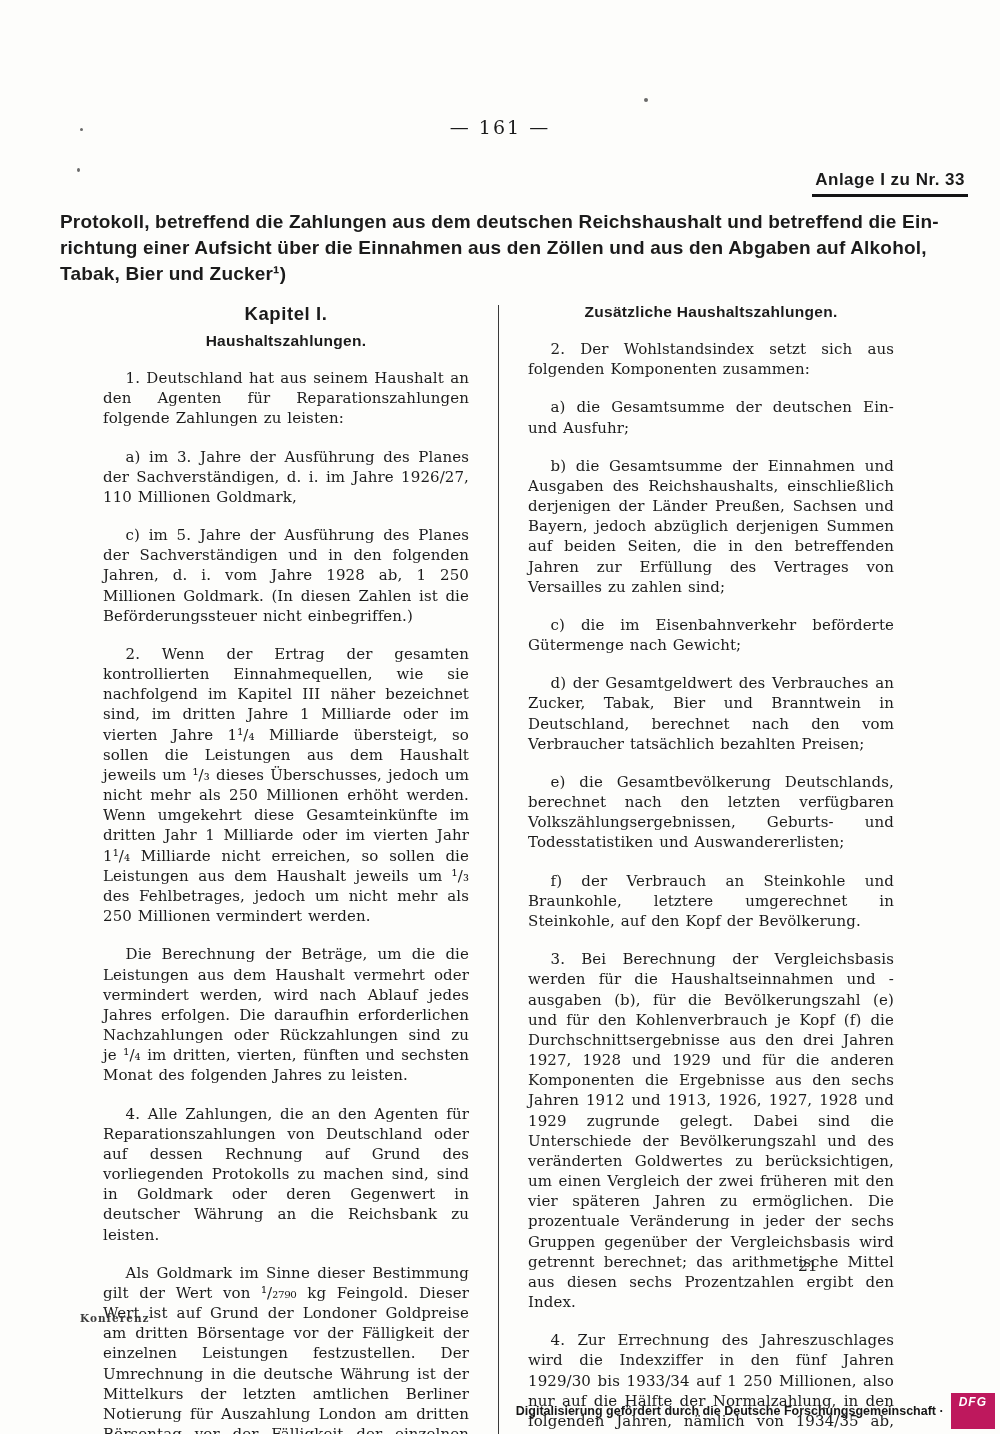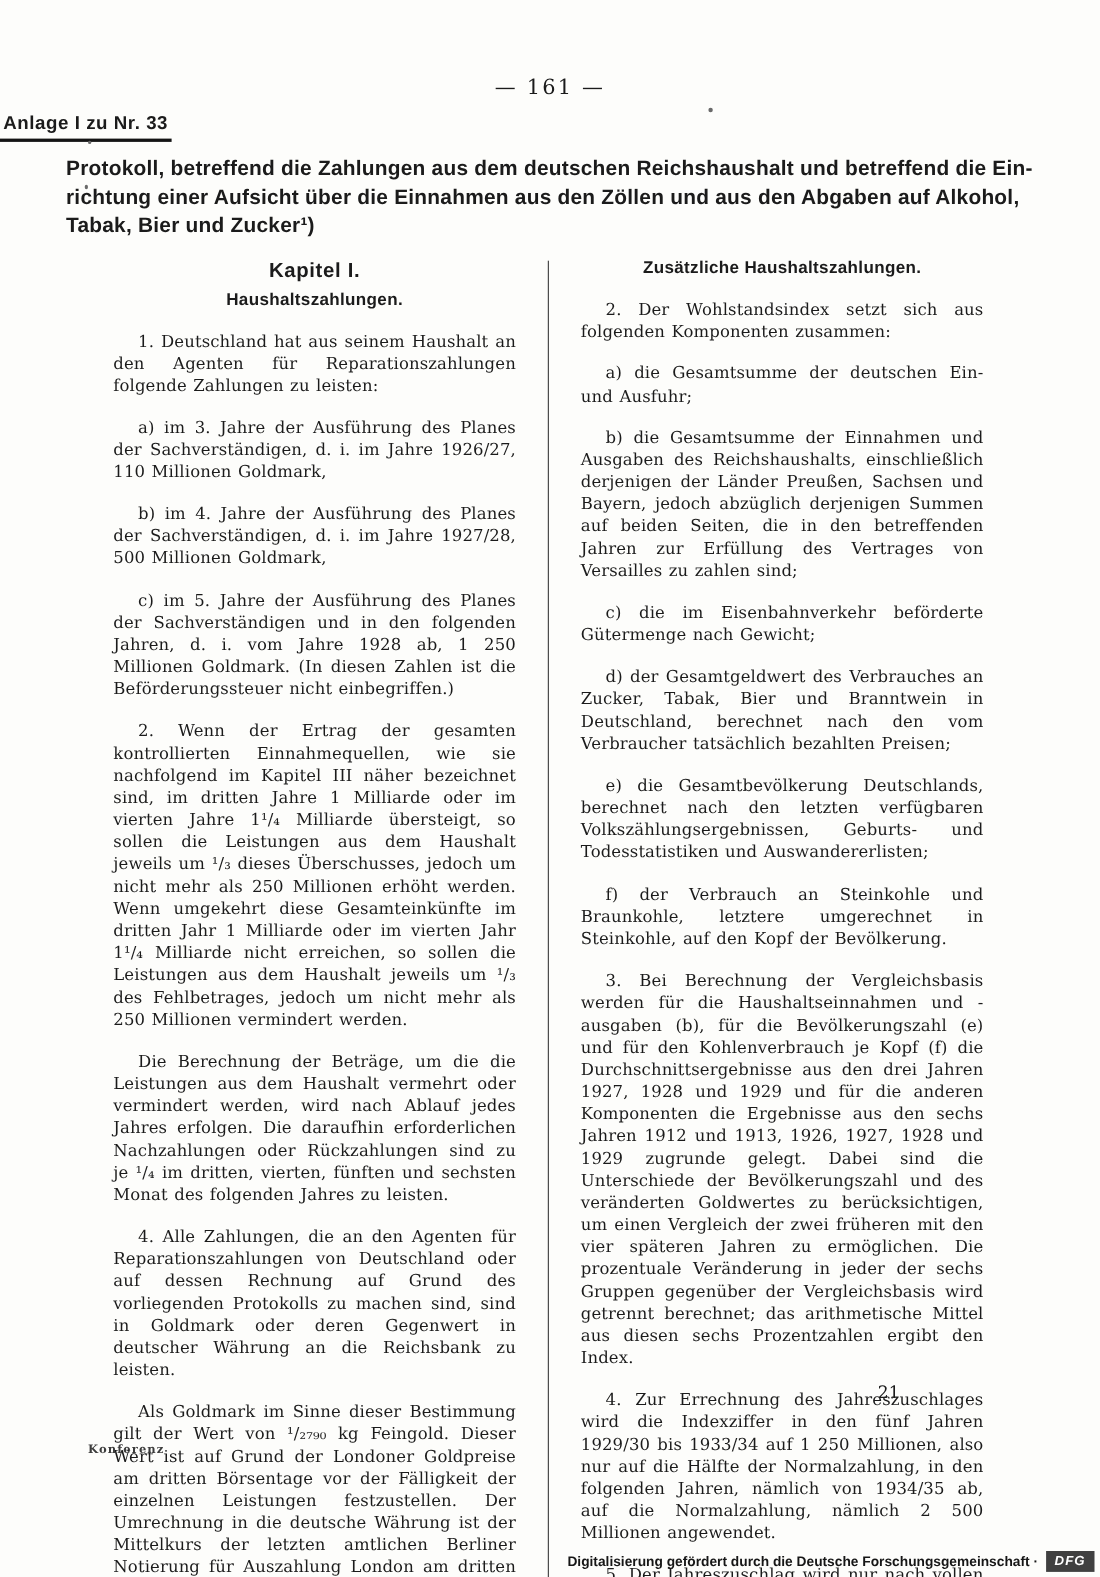--- a/index.html
+++ b/index.html
@@ -5,29 +5,29 @@
   html,body{margin:0;padding:0;}
   body{
     width:1000px;height:1434px;
     background:#fdfdfb;
     position:relative;
     overflow:hidden;
     font-family:"DejaVu Serif", serif;
     color:#1b1b1b;
   }
   .page-number{
-    padding-top:68px;
+    padding-top:116px;
     text-align:center;
     font-size:19px;
     letter-spacing:2px;
   }
   .annex-row{
-    margin-top:12px;
-    padding-right:74px;
-    text-align:left;
+    margin-top:32px;
+    padding-right:32px;
+    text-align:right;
   }
   .annex-label{
     display:inline-block;
     font-family:"Liberation Sans", sans-serif;
     font-weight:bold;
     font-size:17px;
     border-bottom:3px solid #141414;
     padding:0 3px 4px 3px;
     letter-spacing:0.5px;
   }
@@ -114,26 +114,26 @@
     right:5px;bottom:5px;
     display:flex;
     align-items:center;
     gap:7px;
     font-family:"Liberation Sans", sans-serif;
     font-weight:bold;
     font-size:12.5px;
     color:#161616;
   }
   .dfg-box{
-    background:#404040;
+    background:#be185d;
     color:#ffffff;
     font-style:italic;
     font-weight:bold;
     font-size:12px;
-    padding:2px 8px 3px;
+    padding:2px 8px 20px;
     letter-spacing:1px;
   }
   .speck{position:absolute;background:#6a6a6a;border-radius:50%;}
   .speck-a{left:644px;top:98px;width:4px;height:4px;}
   .speck-b{left:80px;top:128px;width:3px;height:3px;}
   .speck-c{left:77px;top:168px;width:3px;height:4px;}
 </style>
 </head>
 <body>
 
@@ -153,21 +153,20 @@
   <span>Tabak, Bier und Zucker¹)</span>
 </div>
 
 <div class="columns">
 
   <section class="col">
     <h2 class="chapter-heading">Kapitel I.</h2>
     <h3 class="chapter-subheading">Haushaltszahlungen.</h3>
     <p class="para">1. Deutschland hat aus seinem Haushalt an den Agenten für Reparationszahlungen folgende Zahlungen zu leisten:</p>
     <p class="para">a) im 3. Jahre der Ausführung des Planes der Sachverständigen, d. i. im Jahre 1926/27, 110 Millionen Goldmark,</p>
-    <p class="para">b) im 4. Jahre der Ausführung des Planes der Sachverständigen, d. i. im Jahre 1927/28, 500 Millionen Goldmark,</p>
     <p class="para">c) im 5. Jahre der Ausführung des Planes der Sachverständigen und in den folgenden Jahren, d. i. vom Jahre 1928 ab, 1 250 Millionen Goldmark. (In diesen Zahlen ist die Beförderungssteuer nicht einbegriffen.)</p>
     <p class="para">2. Wenn der Ertrag der gesamten kontrollierten Einnahmequellen, wie sie nachfolgend im Kapitel III näher bezeichnet sind, im dritten Jahre 1 Milliarde oder im vierten Jahre 1¹/₄ Milliarde übersteigt, so sollen die Leistungen aus dem Haushalt jeweils um ¹/₃ dieses Überschusses, jedoch um nicht mehr als 250 Millionen erhöht werden. Wenn umgekehrt diese Gesamteinkünfte im dritten Jahr 1 Milliarde oder im vierten Jahr 1¹/₄ Milliarde nicht erreichen, so sollen die Leistungen aus dem Haushalt jeweils um ¹/₃ des Fehlbetrages, jedoch um nicht mehr als 250 Millionen vermindert werden.</p>
     <p class="para">Die Berechnung der Beträge, um die die Leistungen aus dem Haushalt vermehrt oder vermindert werden, wird nach Ablauf jedes Jahres erfolgen. Die daraufhin erforderlichen Nachzahlungen oder Rückzahlungen sind zu je ¹/₄ im dritten, vierten, fünften und sechsten Monat des folgenden Jahres zu leisten.</p>
     <p class="para">4. Alle Zahlungen, die an den Agenten für Reparationszahlungen von Deutschland oder auf dessen Rechnung auf Grund des vorliegenden Protokolls zu machen sind, sind in Goldmark oder deren Gegenwert in deutscher Währung an die Reichsbank zu leisten.</p>
     <p class="para">Als Goldmark im Sinne dieser Bestimmung gilt der Wert von ¹/₂₇₉₀ kg Feingold. Dieser Wert ist auf Grund der Londoner Goldpreise am dritten Börsentage vor der Fälligkeit der einzelnen Leistungen festzustellen. Der Umrechnung in die deutsche Währung ist der Mittelkurs der letzten amtlichen Berliner Notierung für Auszahlung London am dritten Börsentag vor der Fälligkeit der einzelnen Leistungen zugrunde zu legen. Bei vereinbarter Zahlung vor dem Fälligkeitstage tritt für die Berechnung der Goldmark an Stelle des Fälligkeitstages der Tag der Zahlung.</p>
     <hr class="footnote-rule">
     <p class="footnote-text">¹) Für dieses Protokoll ist der deutsche Wortlaut allein maßgebend.</p>
   </section>
 
   <div class="col-divider"></div>

